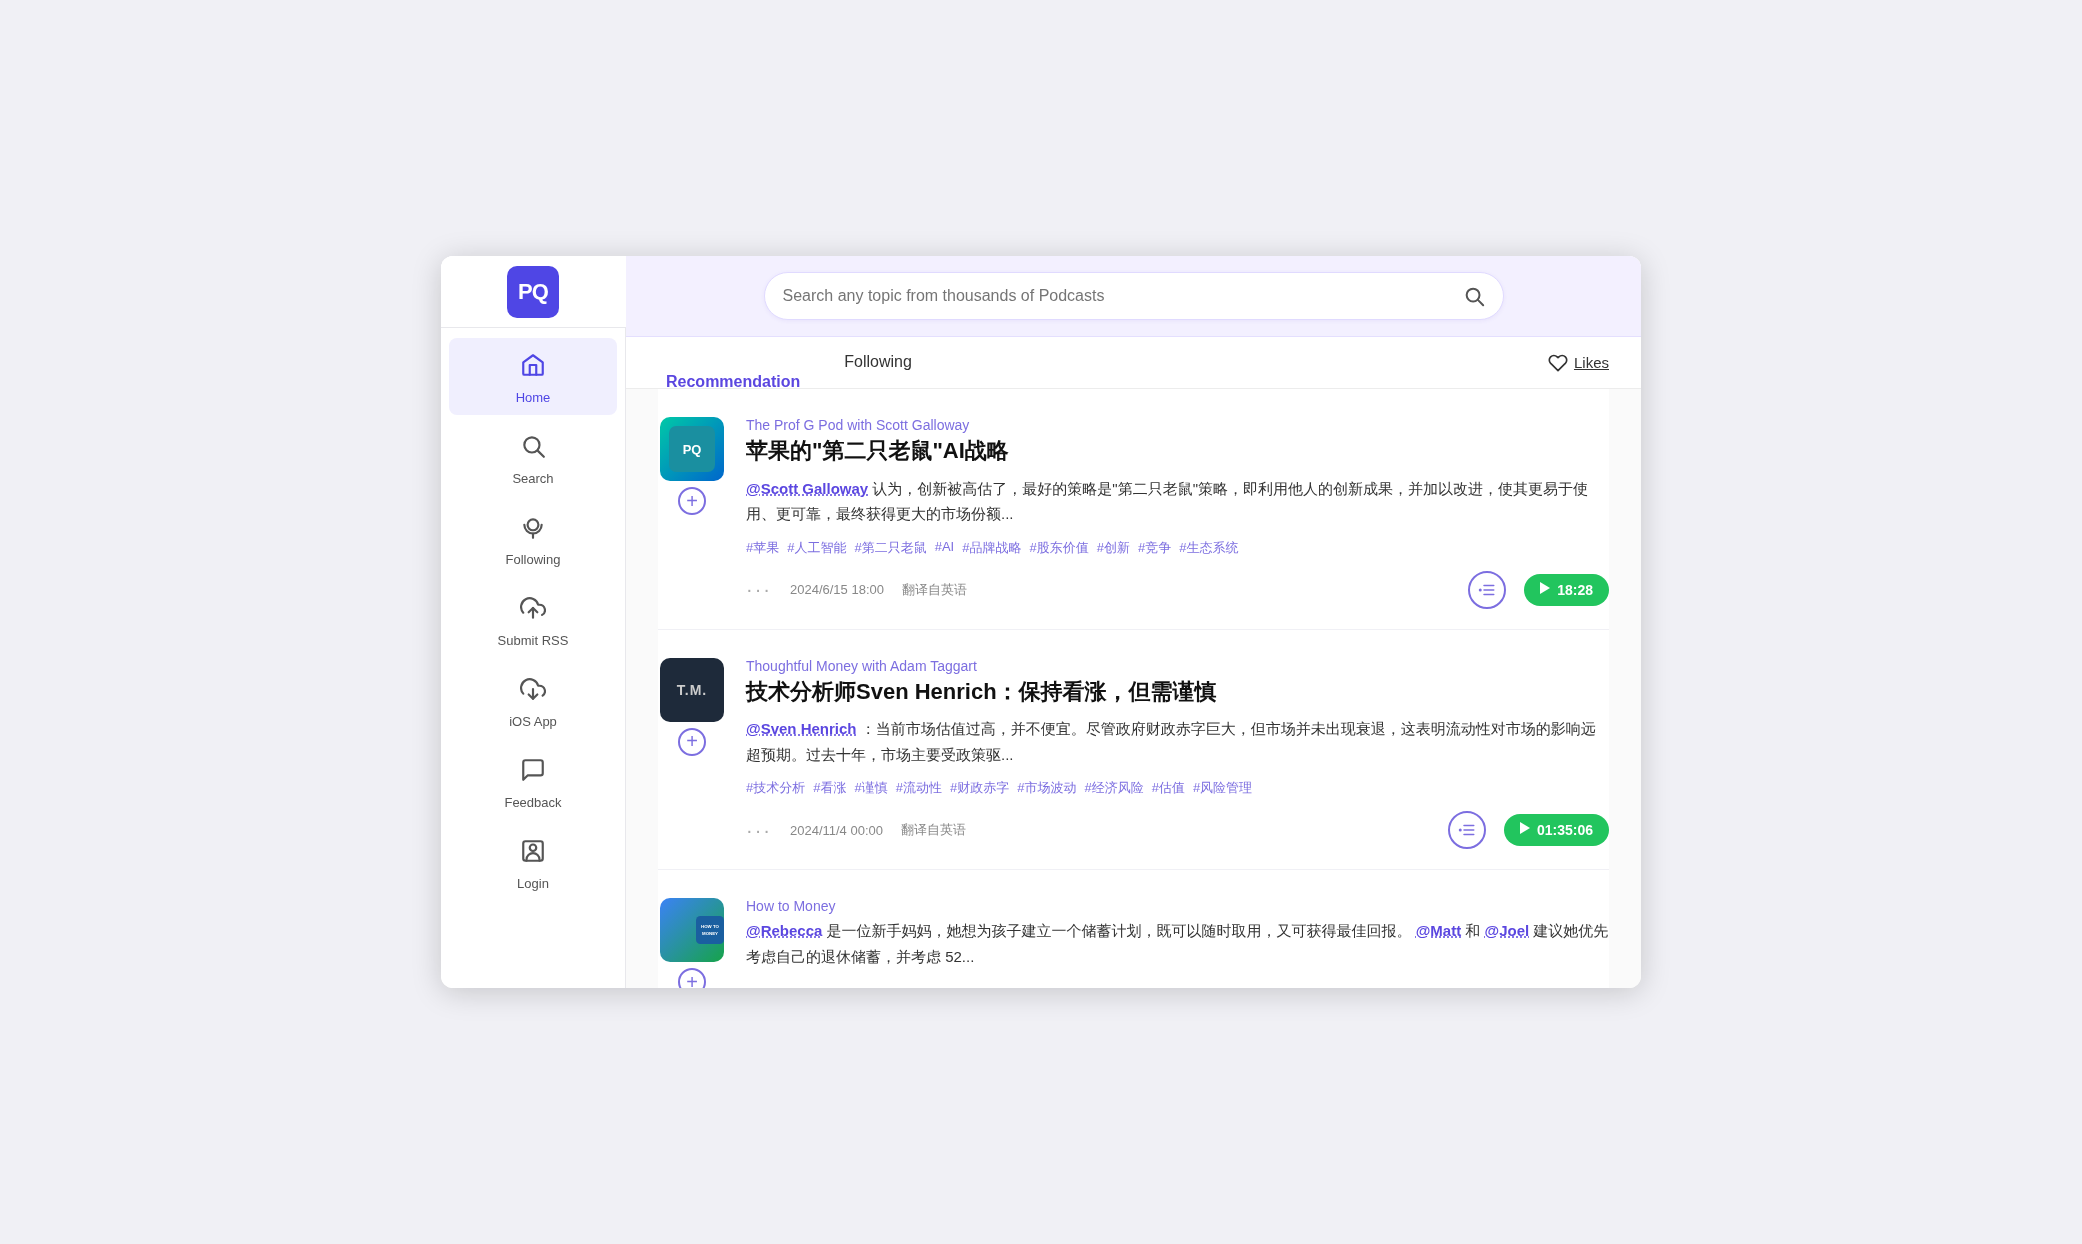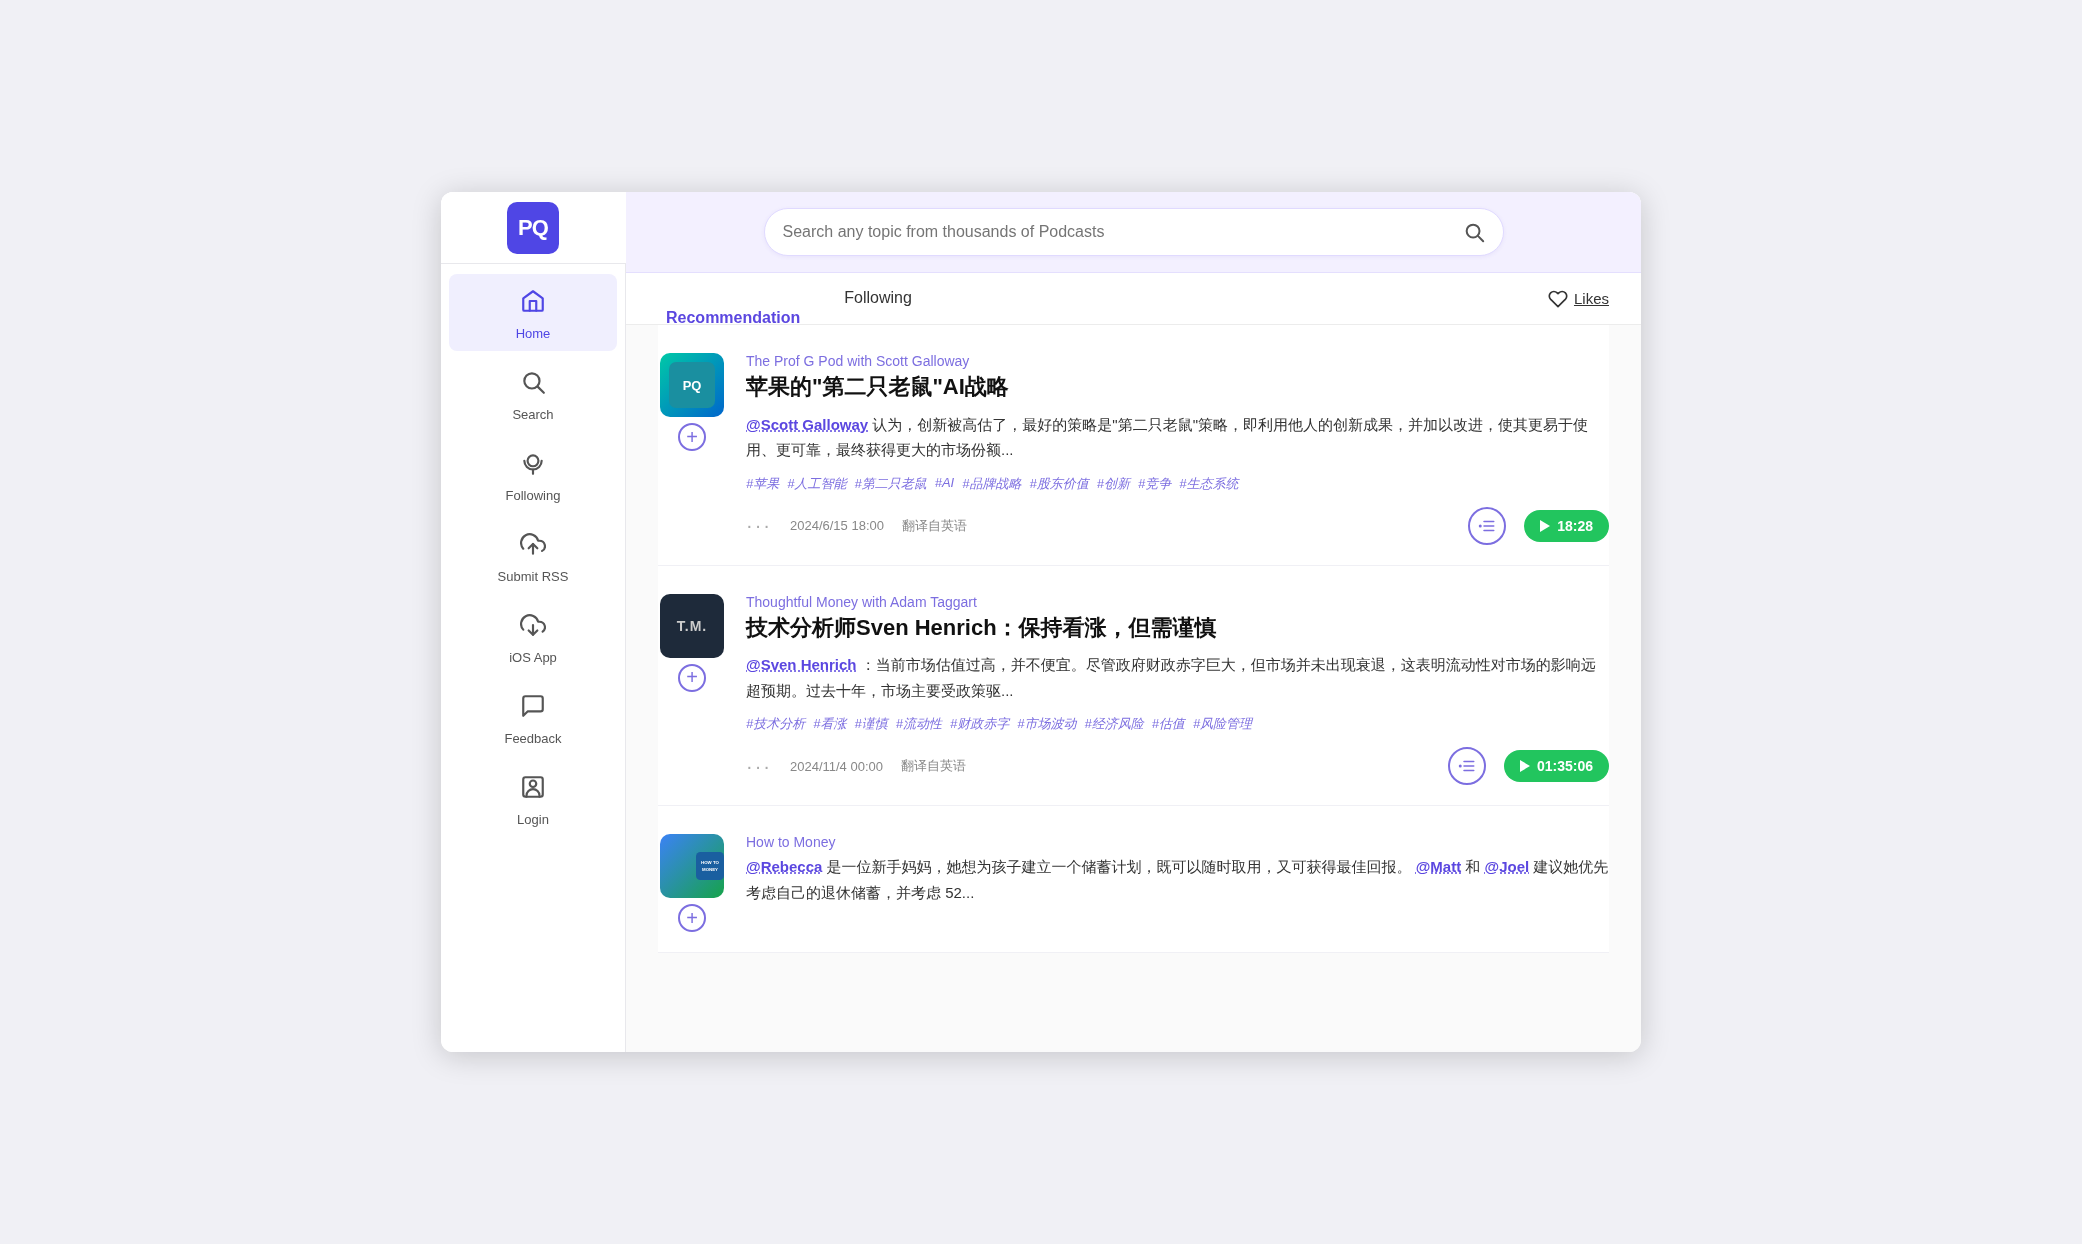--- a/index.html
+++ b/index.html
@@ -6,21 +6,21 @@
     body {
       font-family: -apple-system, BlinkMacSystemFont, 'Segoe UI', sans-serif;
       background: #f0f0f5;
       display: flex;
       justify-content: center;
       align-items: center;
       min-height: 100vh;
     }
     .window {
       width: 1200px;
-      height: 860px;
+      height: 732px;
       background: #ffffff;
       border-radius: 12px;
       box-shadow: 0 4px 30px rgba(0,0,0,0.18);
       display: flex;
       overflow: hidden;
     }
     
     .sidebar {
       width: 185px;
       background: #ffffff;
@@ -234,21 +234,20 @@
       color: #5b47e0;
       font-weight: 600;
       text-decoration: underline dotted;
       cursor: pointer;
     }
     .tags {
       display: flex;
       flex-wrap: wrap;
       gap: 8px;
       margin-bottom: 14px;
-      font-style: italic;
     }
     .tag {
       color: #7c6ee0;
       font-size: 13px;
       cursor: pointer;
     }
     .episode-meta {
       display: flex;
       align-items: center;
       gap: 18px;
@@ -283,21 +282,21 @@
     .play-btn {
       background: #22c55e;
       border: none;
       border-radius: 22px;
       color: white;
       font-size: 14px;
       font-weight: 600;
       padding: 8px 16px;
       cursor: pointer;
       display: flex;
-      align-items: center;
+      align-items: flex-start;
       gap: 7px;
       white-space: nowrap;
     }
     .play-btn .play-tri {
       width: 0;
       height: 0;
       border-top: 6px solid transparent;
       border-bottom: 6px solid transparent;
       border-left: 10px solid white;
       display: inline-block;

